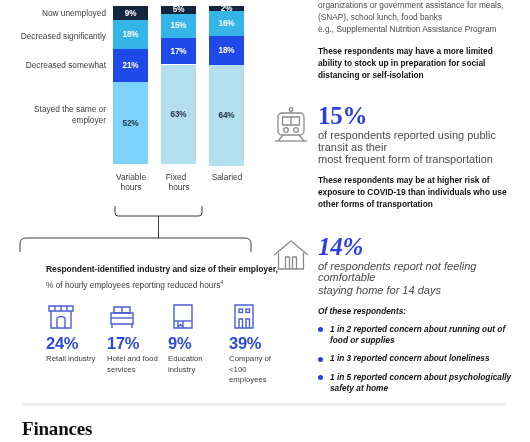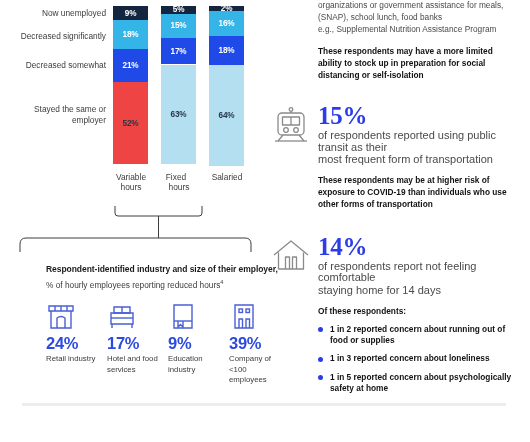--- a/index.html
+++ b/index.html
@@ -238,21 +238,21 @@
 
         <div class="seg s-unemp" style="top:6px;   height:14.2px; background:#13253f;">
             <span>9%</span>
           </div>
         <div class="seg s-dsig" style="top:20.2px;height:28.5px; background:#35b4e8;">
             <span>18%</span>
           </div>
         <div class="seg s-dsome" style="top:48.7px;height:33.2px; background:#1f4ae8;">
             <span>21%</span>
           </div>
-        <div class="seg s-same" style="top:81.9px;height:82.3px; background:#ef4444;">
+        <div class="seg s-same" style="top:81.9px;height:82.3px; background:#7dd3fc;">
             <span>52%</span>
           </div>
       </div>
 
       <div class="bar-col" style="left:48px;">
 
         <div class="seg s-unemp" style="top:6px;   height:7.9px;  background:#13253f;">
             <span>5%</span>
           </div>
         <div class="seg s-dsig" style="top:13.9px;height:23.7px; background:#35b4e8;">
@@ -408,21 +408,21 @@
         </svg>
       </div>
       <div class="stat-pct">15%</div>
       <div class="stat-desc">of respondents reported using public transit as their</div>
       <div class="stat-desc">most frequent form of transportation</div>
       <div class="stat-note">These respondents may be at higher risk of</div>
       <div class="body-bold">exposure to COVID-19 than individuals who use</div>
       <div class="body-bold">other forms of transportation</div>
     </div>
 
-    <div class="stat-block" style="margin-top:22px;">
+    <div class="stat-block" style="margin-top:22px;font-style:italic;">
       <div class="stat-icon">
         <svg width="42" height="42" viewBox="0 0 42 42">
           <g fill="none" stroke="#8a8a8a" stroke-width="1.3" stroke-linejoin="round">
             <path d="M4,20 L21,6 L38,20"></path>
             <path d="M8.5,17.5 L8.5,34 L33.5,34 L33.5,17.5"></path>
             <path d="M15.5,34 L15.5,22 L19.5,22 L19.5,34"></path>
             <path d="M22.5,34 L22.5,22 L26.5,22 L26.5,34"></path>
           </g>
         </svg>
       </div>
@@ -444,14 +444,15 @@
         <div class="bullet-row">
           <span class="bullet-dot"></span>
           <div>1 in 5 reported concern about psychologically</div>
           <div>safety at home</div>
         </div>
       </div>
     </div>
   </div>
 
   <div id="divider"></div>
+  <div id="finances">Finances</div>
 
 </div>
 
 </body></html>

